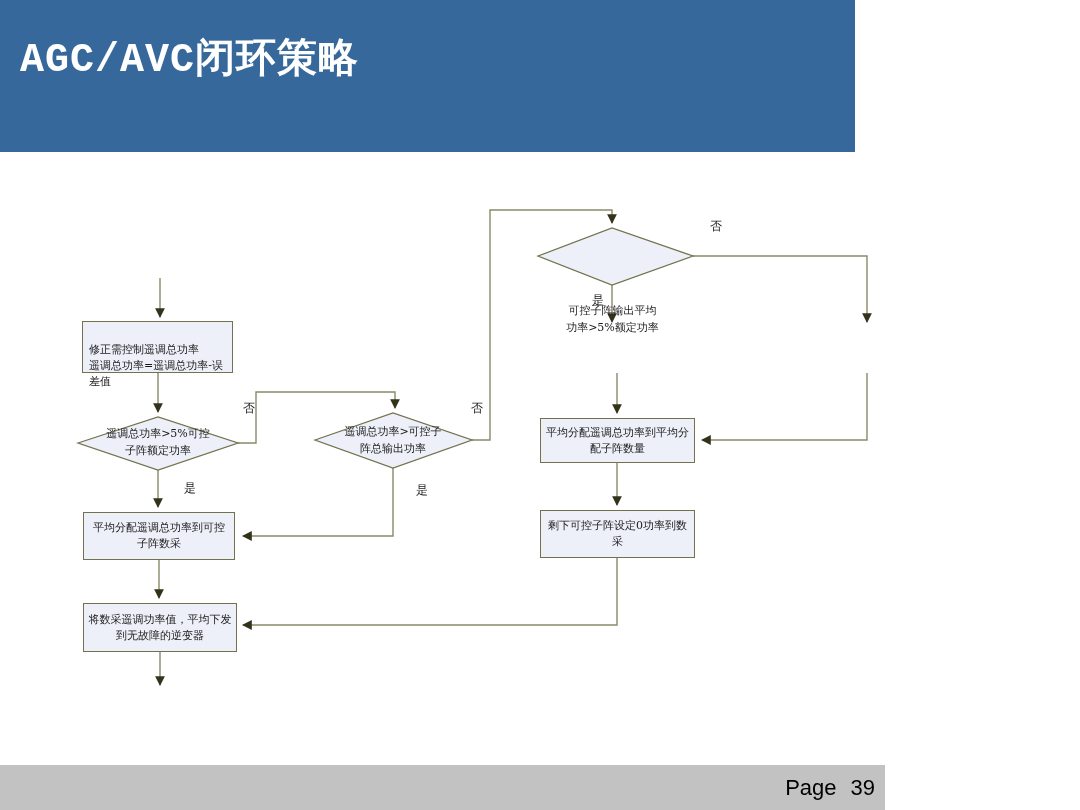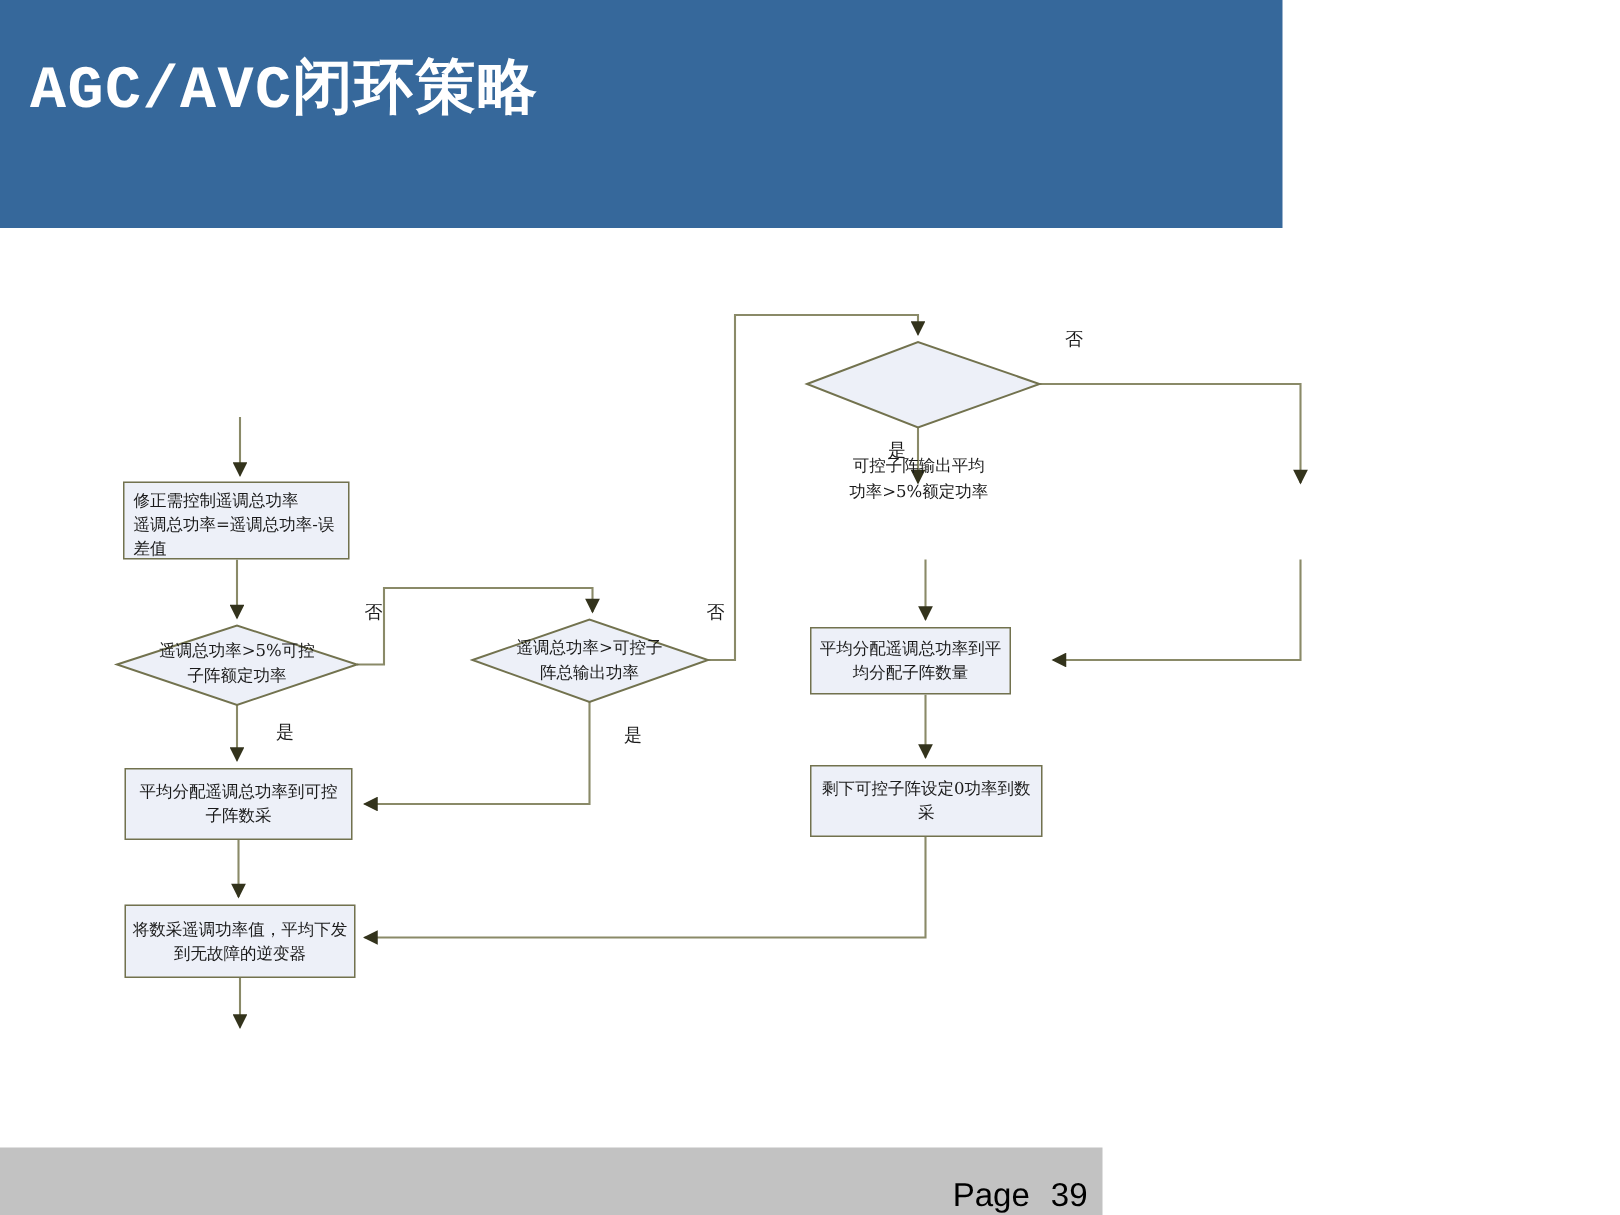--- a/index.html
+++ b/index.html
@@ -7,33 +7,33 @@
     --node_border:#72724e; --connector:#8a8a68; --arrowhead:#33331c; --text:#1a1a1a;
   }
   html,body{margin:0;padding:0;background:#fff;}
   #slide{position:relative;width:1080px;height:810px;background:#fff;overflow:hidden;
          font-family:"Liberation Sans",sans-serif;}
   
   .header{position:absolute;left:0;top:0;width:855px;height:152px;background:var(--header_bg);}
   .header h1{margin:0;position:absolute;left:20px;top:30px;color:#fff;font-size:40px;
              font-weight:bold;letter-spacing:1px;font-family:Liberation Mono, monospace;}
   
-  .footer{position:absolute;left:0;top:765px;width:735px;height:45px;background:var(--footer_bg);
-          display:flex;align-items:flex-end;justify-content:flex-end;gap:14px;
+  .footer{position:absolute;left:0;top:765px;width:885px;height:45px;background:var(--footer_bg);
+          display:flex;align-items:center;justify-content:flex-end;gap:14px;
           padding-right:10px;box-sizing:border-box;padding-left:24px;}
   .footer span{font-size:22px;color:#000;}
   
   #connectors{position:absolute;left:0;top:0;width:1080px;height:810px;z-index:1;}
   .node{position:absolute;z-index:2;background:var(--node_fill);
         border:1.3px solid var(--node_border);box-sizing:border-box;
         font-family:"DejaVu Serif","Liberation Serif",serif;font-size:11px;color:var(--text);
         display:flex;align-items:center;justify-content:center;text-align:center;
         line-height:1.45;padding:2px 4px;}
   .node.left-align{justify-content:flex-start;text-align:left;align-items:flex-start;
-                   padding:4px 6px;white-space:pre-line;}
+                   padding:20px 6px;white-space:pre-line;}
   .dia-text{position:absolute;z-index:2;font-family:"DejaVu Serif","Liberation Serif",serif;
             font-size:11px;color:var(--text);text-align:center;line-height:1.5;}
   .branch-label{position:absolute;z-index:2;font-family:"DejaVu Serif","Liberation Serif",serif;
                 font-size:12px;color:var(--text);}
 </style>
 </head>
 <body>
 
 <div id="slide">
 
@@ -68,21 +68,21 @@
       <polygon points="315,440 393,413 472,440 393,468"></polygon>
       <polygon points="538,256 612,228 693,256 612,285"></polygon>
     </g>
   </svg>
 
   <div class="node left-align" style="left:82px;top:321px;width:151px;height:52px;">修正需控制遥调总功率
 遥调总功率=遥调总功率-误差值</div>
 
 
 
-  <div class="node" style="left:540px;top:418px;width:134px;height:45px;">平均分配遥调总功率到平均分配子阵数量</div>
+  <div class="node" style="left:540px;top:418px;width:155px;height:45px;">平均分配遥调总功率到平均分配子阵数量</div>
 
   <div class="node" style="left:540px;top:510px;width:155px;height:48px;">剩下可控子阵设定0功率到数采</div>
 
   <div class="node" style="left:83px;top:512px;width:152px;height:48px;">平均分配遥调总功率到可控子阵数采</div>
 
   <div class="node" style="left:83px;top:603px;width:154px;height:49px;">将数采遥调功率值，平均下发到无故障的逆变器</div>
 
   <div class="dia-text" style="left:106px;top:426px;width:104px;">遥调总功率&gt;5%可控子阵额定功率</div>
 
   <div class="dia-text" style="left:342px;top:424px;width:102px;">遥调总功率&gt;可控子阵总输出功率</div>

